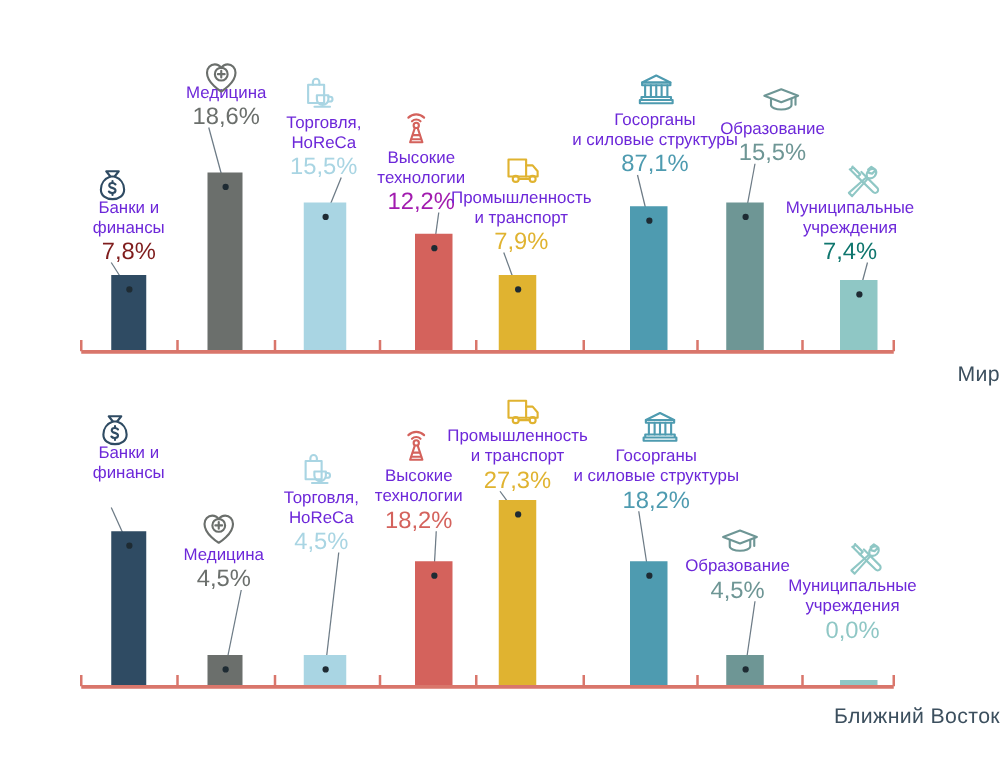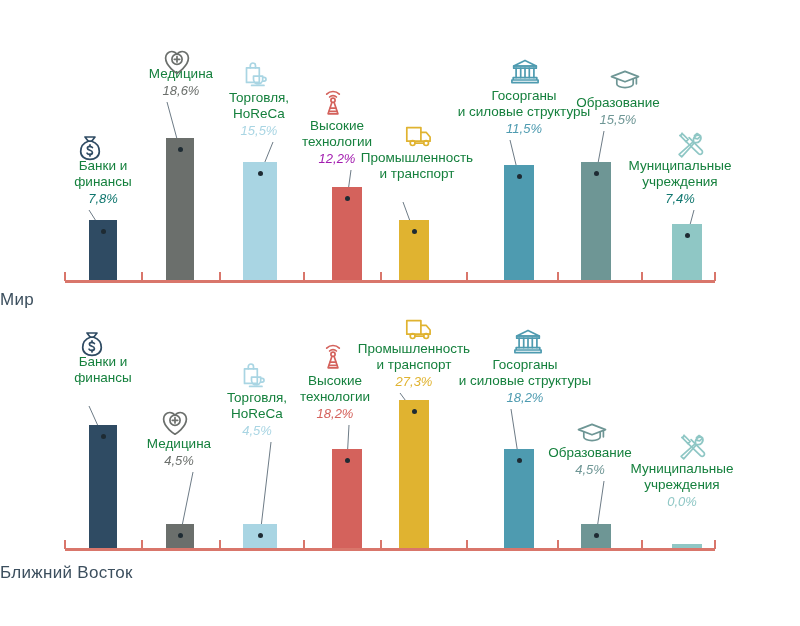--- a/index.html
+++ b/index.html
@@ -23,21 +23,21 @@
     left:65px;width:650px;
   }
   .tick{
     position:absolute;
     width:2px;height:9px;
     background:#d9766b;
   }
   .axis-title{
     position:absolute;
     width:800px;
-    text-align:left;
+    text-align:right;
     font-size:17px;
     color:#3c4f5e;
     letter-spacing:.3px;
   }
 
   .bar{
     position:absolute;
     bottom:0;
     box-sizing:border-box;
   }
@@ -54,29 +54,28 @@
     border-radius:0;
   }
 
   .callout{
     position:absolute;
     text-align:center;
     line-height:1.18;
   }
   .callout .cl-name{
     font-size:13.5px;
-    color:#15803d;
+    color:#6d28d9;
     white-space:pre-line;
     display:block;
   }
   .callout .cl-val{
-    font-size:13px;
+    font-size:19px;
     display:block;
     margin-top:1px;
-    font-style:italic;
   }
   .icon{
     position:absolute;
     width:40px;height:34px;
   }
   .icon svg{display:block;width:100%;height:100%;}
 
   .leader{position:absolute;left:0;top:0;width:800px;height:313px;pointer-events:none;}
 </style>
 </head>
@@ -93,21 +92,21 @@
         <line x1="510" y1="140" x2="519" y2="177" stroke="#6d7b86" stroke-width="1"></line>
         <line x1="604" y1="131" x2="596" y2="174" stroke="#6d7b86" stroke-width="1"></line>
         <line x1="694" y1="210" x2="687" y2="236" stroke="#6d7b86" stroke-width="1"></line>
       </svg>
   <div class="bar" title="Банки и финансы 7,8%" style="left: 89px; width: 28px; height: 60px; top: 220px; bottom: auto; background: rgb(47, 75, 99);">
         <span class="dot"></span>
       </div>
       <div class="callout" style="left: 52px; top: 158px; width: 102px;">
         <span class="cl-name">Банки и
 финансы</span>
-        <span class="cl-val" style="color: #0f766e;">7,8%</span>
+        <span class="cl-val" style="color: #7f1d1d;">7,8%</span>
       </div>
       <div class="icon" style="left: 70px; top: 131px;">
         <svg viewBox="0 0 40 34">
           <path fill="none" stroke="#2f4b63" stroke-width="1.7" stroke-linecap="round" stroke-linejoin="round" d="M15 6h10l-3.3 4.2h-3.4L15 6z"></path>
           <path fill="none" stroke="#2f4b63" stroke-width="1.7" stroke-linecap="round" stroke-linejoin="round" d="M18.3 10.2c-4.6 1.6-7.6 5.7-7.6 10.3 0 5 4.1 7.8 9.3 7.8s9.3-2.8 9.3-7.8c0-4.6-3-8.7-7.6-10.3"></path>
           <path fill="none" stroke="#2f4b63" stroke-width="1.7" stroke-linecap="round" stroke-linejoin="round" d="M22.4 16.6c-.6-.8-1.6-1.2-2.6-1.2-1.4 0-2.4.8-2.4 1.9 0 2.6 5 1.4 5 4.1 0 1.2-1.1 2-2.6 2-1.1 0-2.1-.4-2.7-1.2"></path>
           <path fill="none" stroke="#2f4b63" stroke-width="1.7" stroke-linecap="round" stroke-linejoin="round" d="M20 13.8v1.6M20 23.4v1.6"></path>
         </svg>
       </div>
       <div class="bar" title="Медицина 18,6%" style="left: 166px; width: 28px; height: 142px; top: 138px; bottom: auto; background: rgb(107, 111, 108);">
@@ -156,37 +155,38 @@
           <path fill="none" stroke="#d4625c" stroke-width="1.7" stroke-linecap="round" stroke-linejoin="round" d="M18.7 15.9l-3.6 10.9h9.8l-3.6-10.9"></path>
           <path fill="none" stroke="#d4625c" stroke-width="1.7" stroke-linecap="round" stroke-linejoin="round" d="M17.3 21.1h5.4M16.1 24.4h7.8"></path>
         </svg>
       </div>
       <div class="bar" title="Промышленность и транспорт 7,9%" style="left: 399px; width: 30px; height: 60px; top: 220px; bottom: auto; background: rgb(224, 179, 48);">
         <span class="dot"></span>
       </div>
       <div class="callout" style="left: 356px; top: 150px; width: 122px;">
         <span class="cl-name">Промышленность
 и транспорт</span>
+        <span class="cl-val" style="color: rgb(224, 179, 48);">7,9%</span>
       </div>
       <div class="icon" style="left: 400px; top: 118px;">
         <svg viewBox="0 0 40 34">
           <path fill="none" stroke="#e0b330" stroke-width="1.7" stroke-linecap="round" stroke-linejoin="round" d="M6.8 9.6h14.1v13.6H6.8z"></path>
           <path fill="none" stroke="#e0b330" stroke-width="1.7" stroke-linecap="round" stroke-linejoin="round" d="M20.9 14.3h5.2l4 4.7v4.2h-9.2"></path>
           <circle fill="none" stroke="#e0b330" stroke-width="1.7" stroke-linecap="round" stroke-linejoin="round" cx="12.6" cy="25.1" r="2.4"></circle>
           <circle fill="none" stroke="#e0b330" stroke-width="1.7" stroke-linecap="round" stroke-linejoin="round" cx="26.1" cy="25.1" r="2.4"></circle>
           <path fill="none" stroke="#e0b330" stroke-width="1.7" stroke-linecap="round" stroke-linejoin="round" d="M15 25.1h8.7"></path>
         </svg>
       </div>
       <div class="bar" title="Госорганы и силовые структуры 15,1%" style="left: 504px; width: 30px; height: 115px; top: 165px; bottom: auto; background: rgb(78, 155, 176);">
         <span class="dot"></span>
       </div>
       <div class="callout" style="left: 450px; top: 88px; width: 148px;">
         <span class="cl-name">Госорганы
 и силовые структуры</span>
-        <span class="cl-val" style="color: rgb(78, 155, 176);">11,5%</span>
+        <span class="cl-val" style="color: rgb(78, 155, 176);">87,1%</span>
       </div>
       <div class="icon" style="left: 505px; top: 55px;">
         <svg viewBox="0 0 40 34">
           <path fill="none" stroke="#4e9bb0" stroke-width="1.7" stroke-linecap="round" stroke-linejoin="round" d="M20 5.4l11.3 5.6H8.7L20 5.4z"></path>
           <path fill="none" stroke="#4e9bb0" stroke-width="1.7" stroke-linecap="round" stroke-linejoin="round" d="M11.1 13.2v9.4M15.7 13.2v9.4M20 13.2v9.4M24.3 13.2v9.4M28.9 13.2v9.4"></path>
           <path fill="none" stroke="#4e9bb0" stroke-width="1.7" stroke-linecap="round" stroke-linejoin="round" d="M8.7 11h22.6v2.2H8.7zM8.2 22.6h23.6v2.4H8.2zM6.9 25h26.2v2.6H6.9z"></path>
         </svg>
       </div>
       <div class="bar" title="Образование 15,5%" style="left: 581px; width: 30px; height: 118px; top: 162px; bottom: auto; background: rgb(110, 150, 149);">
         <span class="dot"></span>

